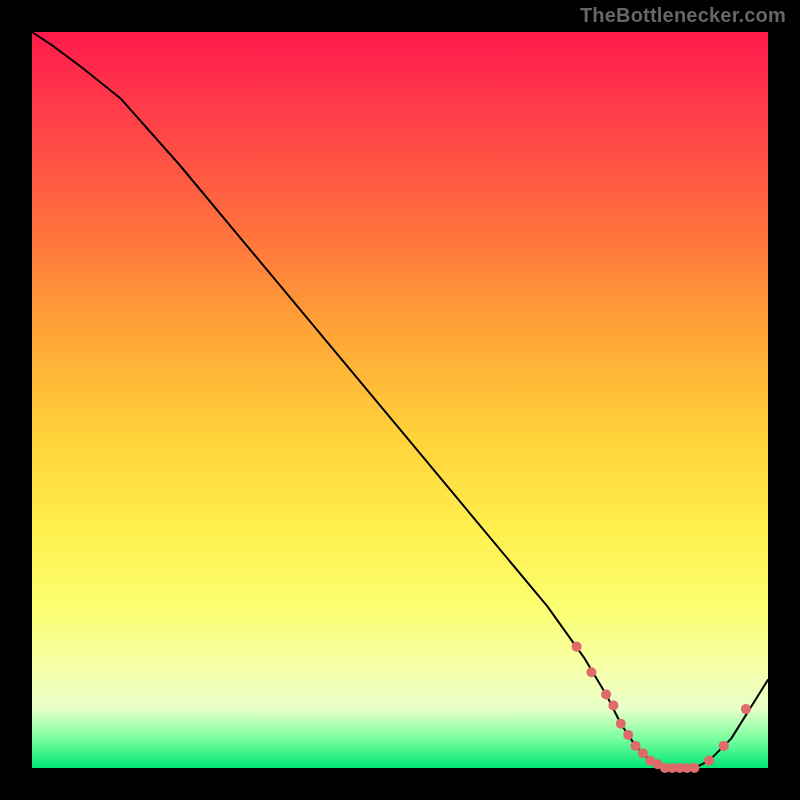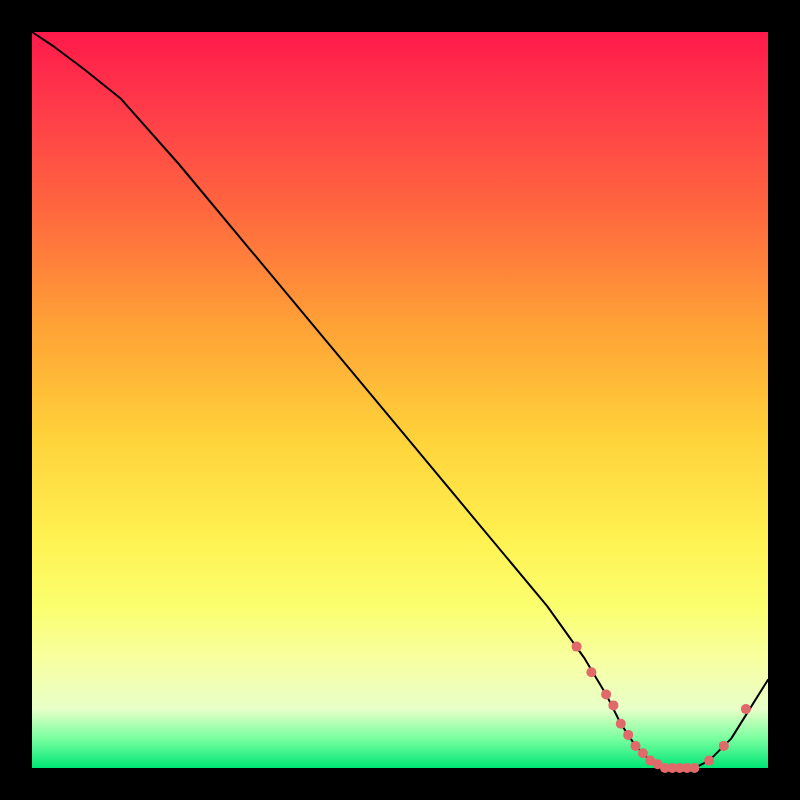--- a/index.html
+++ b/index.html
@@ -69,20 +69,21 @@
   .marker {
     fill: #e06a6a;
     stroke: #e06a6a;
     stroke-width: 0;
   }
 </style>
 </head>
 <body>
 
 <div class="stage">
+  <div class="watermark">TheBottlenecker.com</div>
 
   <div class="plotwrap">
     <div class="gradient"></div>
     <svg class="overlay" viewBox="0 0 736 736" preserveAspectRatio="none">
       <path id="curve-path" class="curve" d="M 0.0 0.0 L 22.1 14.7 L 51.5 36.8 L 88.3 66.2 L 147.2 132.5 L 220.8 220.8 L 294.4 309.1 L 368.0 397.4 L 441.6 485.8 L 515.2 574.1 L 552.0 625.6 L 574.1 662.4 L 588.8 691.8 L 603.5 713.9 L 618.2 728.6 L 633.0 736.0 L 647.7 736.0 L 662.4 736.0 L 677.1 728.6 L 699.2 706.6 L 736.0 647.7"></path>
       <g id="markers">
           <circle class="marker" cx="544.6" cy="614.6" r="5"></circle>
           <circle class="marker" cx="559.4" cy="640.3" r="5"></circle>
           <circle class="marker" cx="574.1" cy="662.4" r="5"></circle>
           <circle class="marker" cx="581.4" cy="673.4" r="5"></circle>

